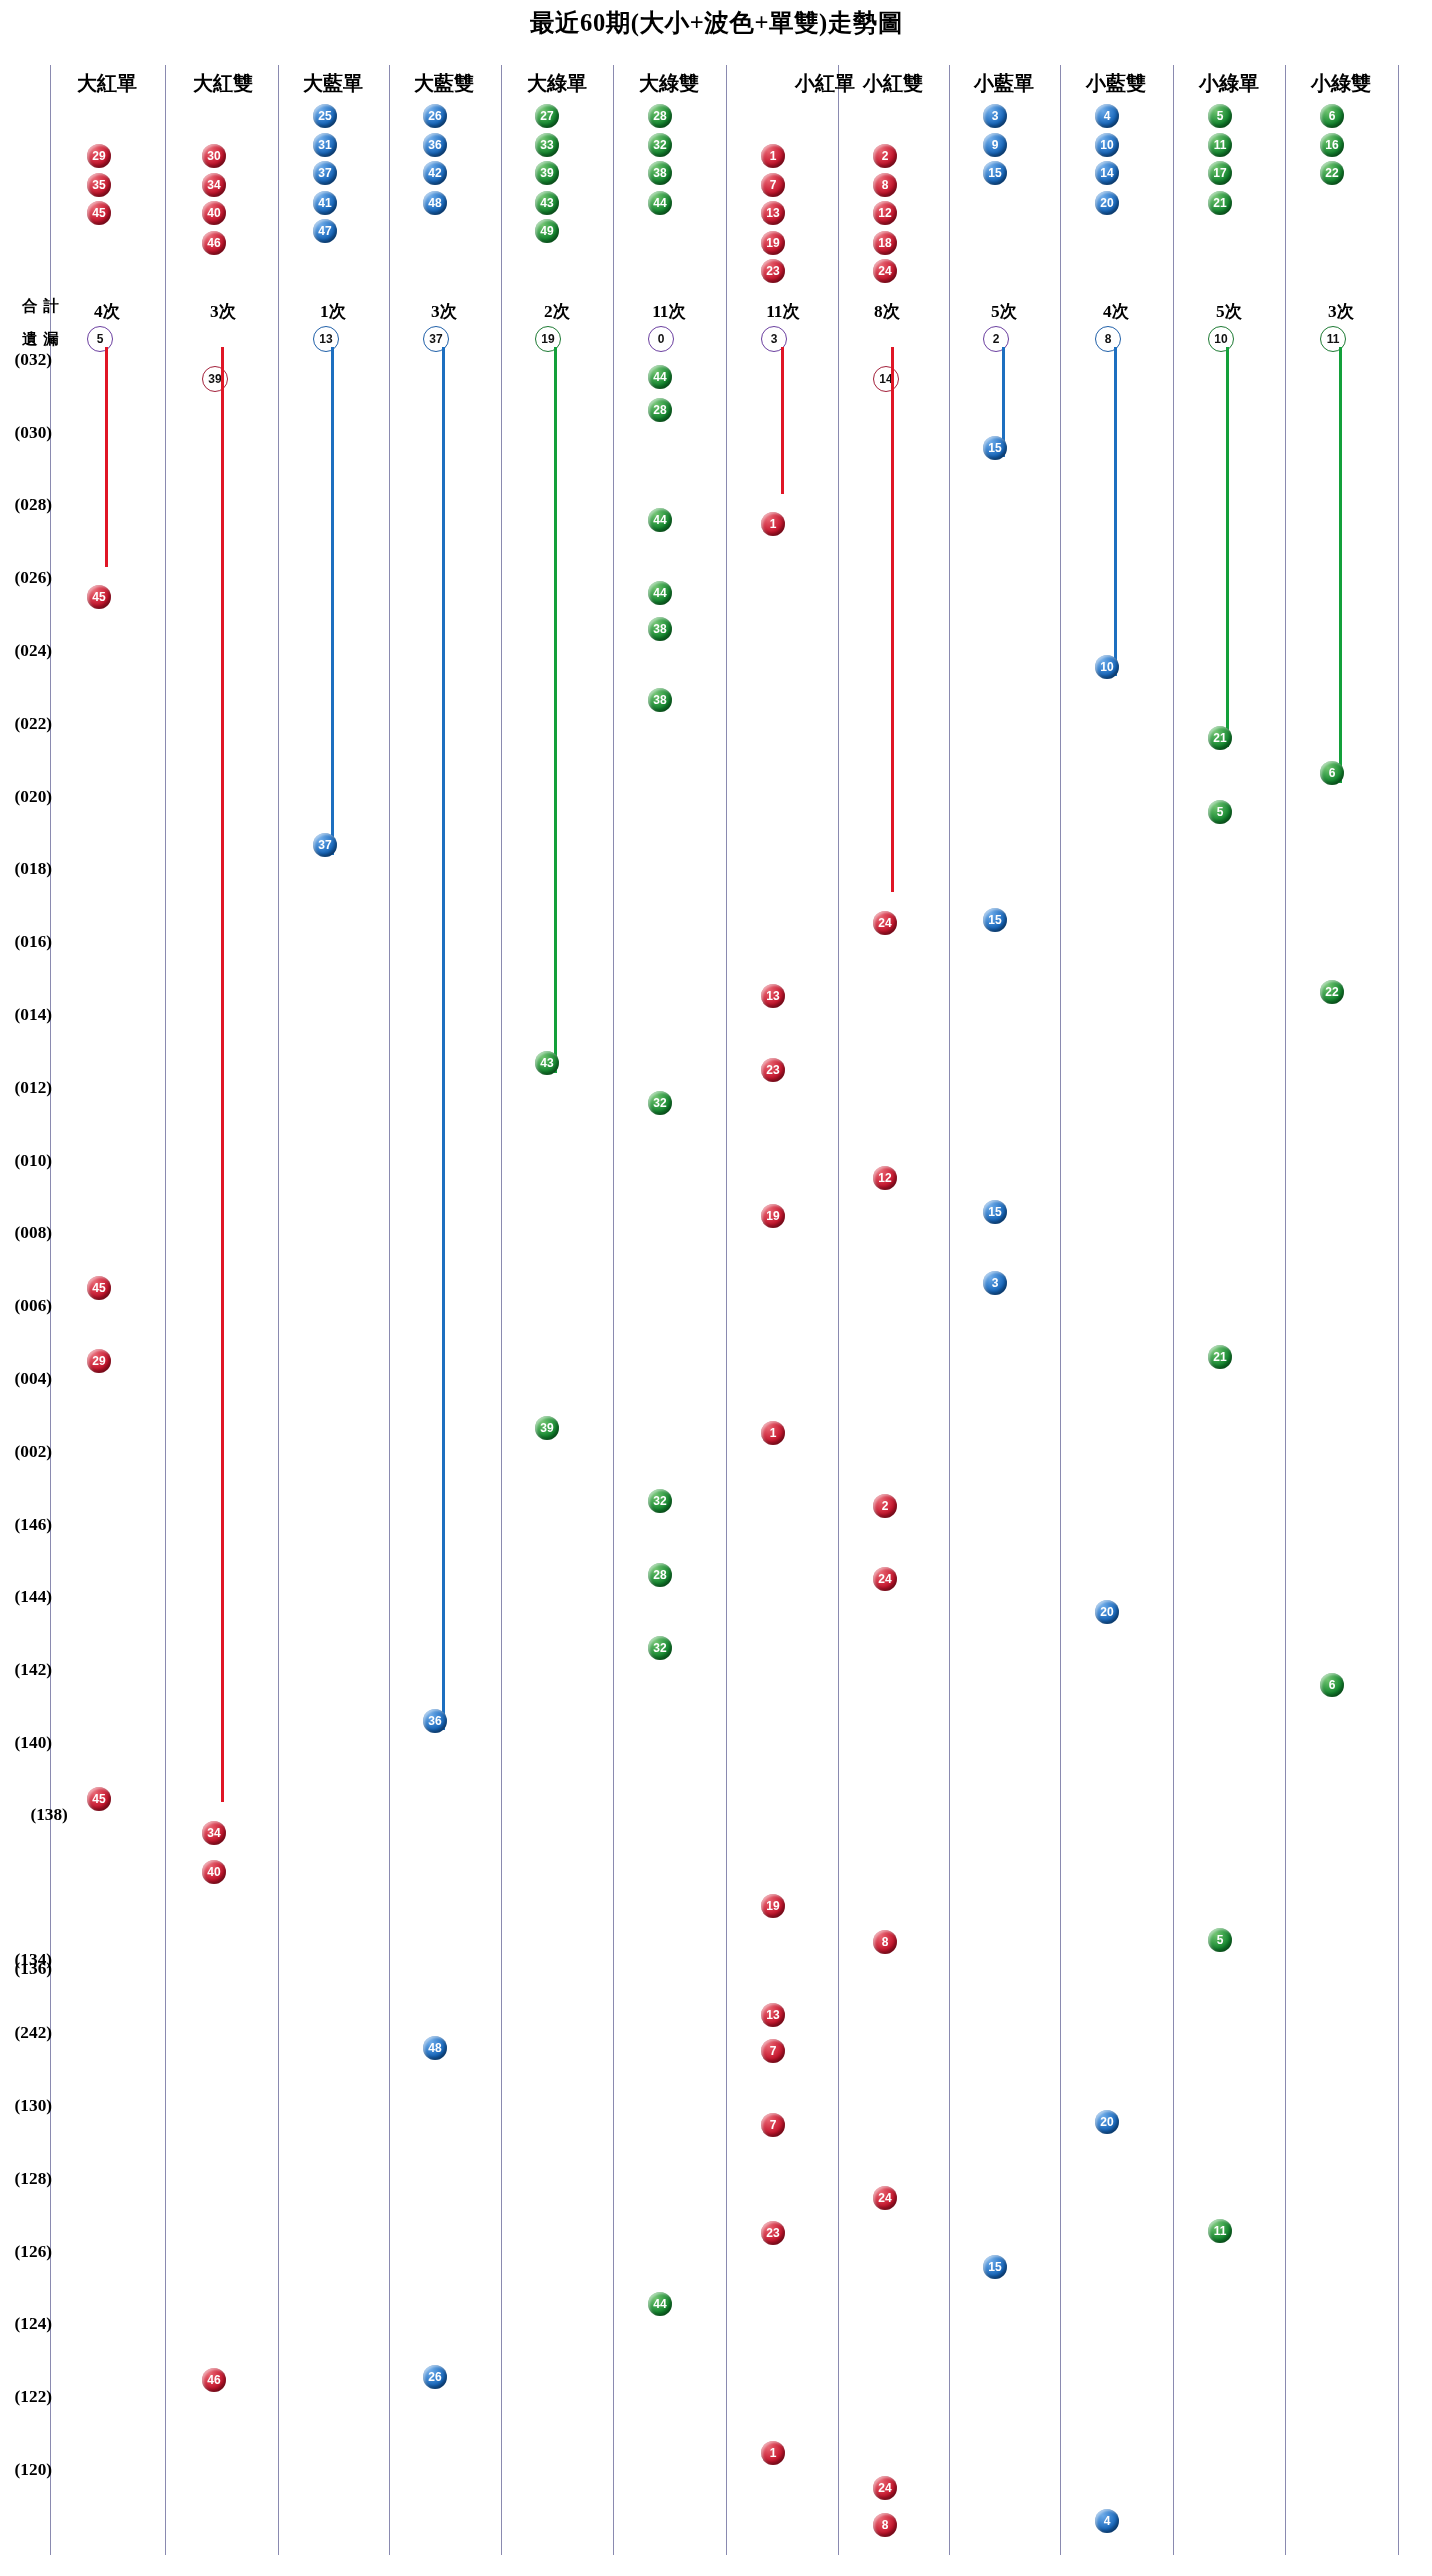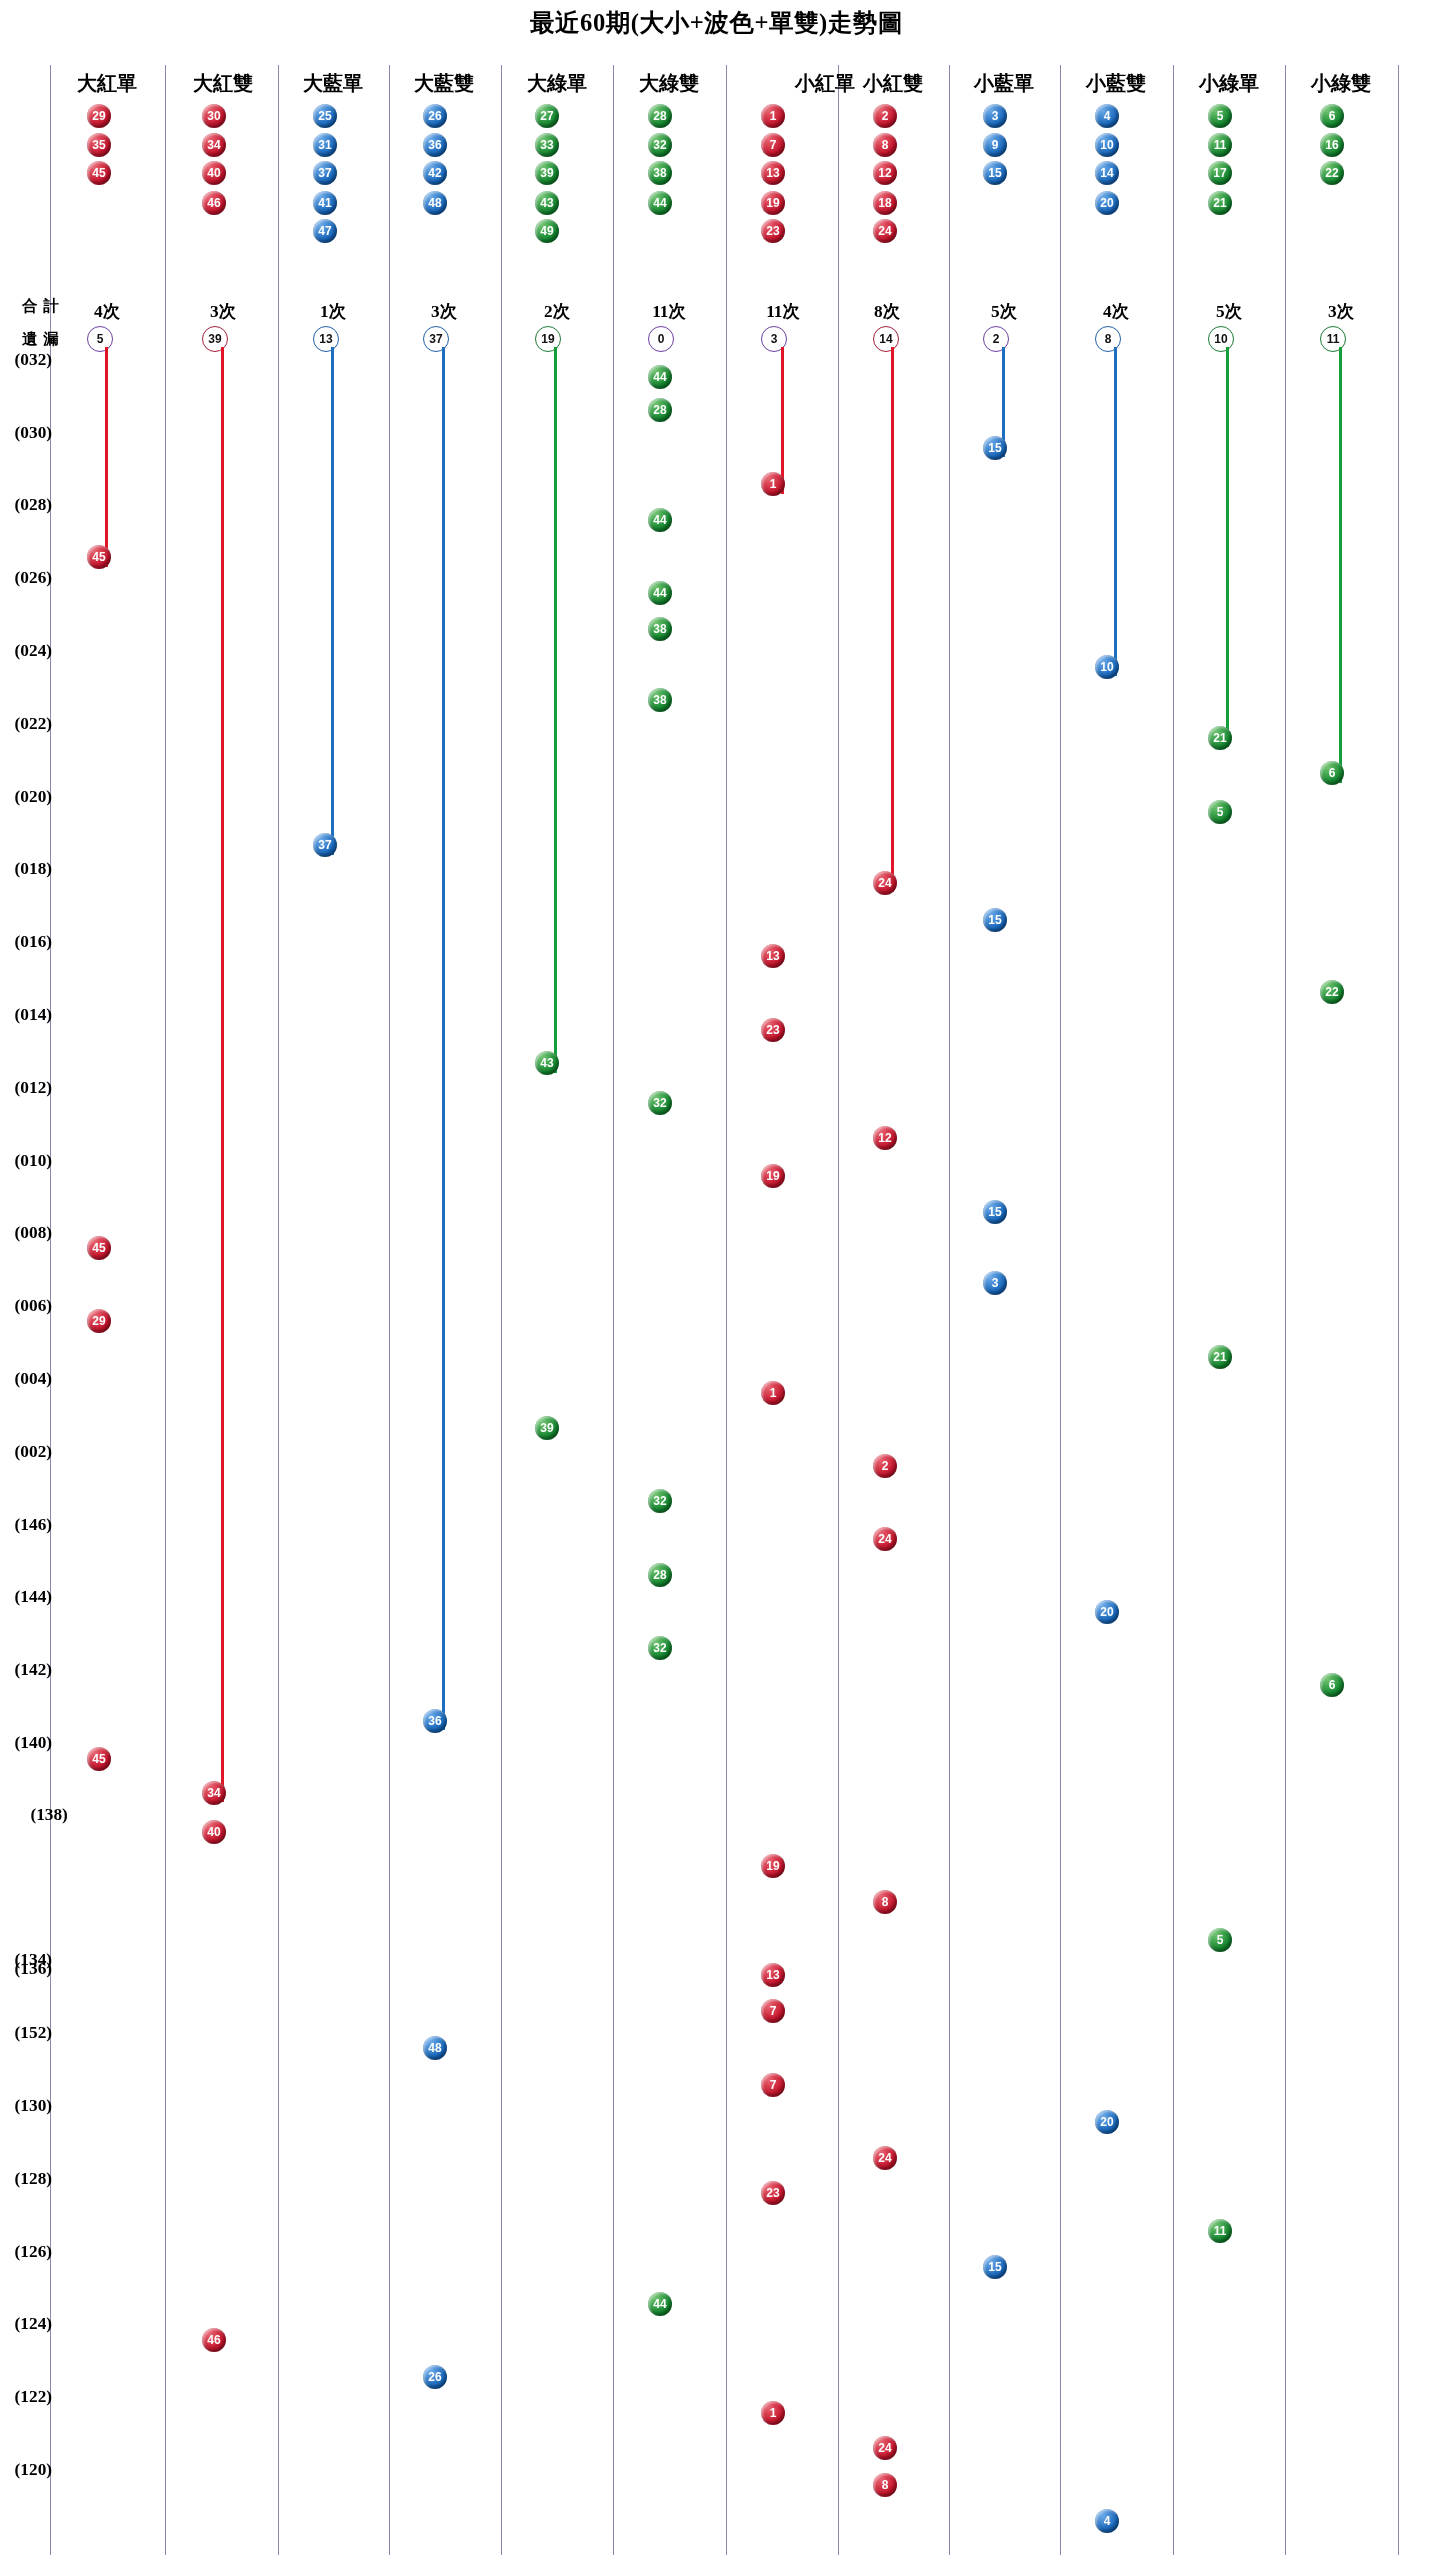--- a/index.html
+++ b/index.html
@@ -46,21 +46,21 @@
     font-size:17.3px;font-weight:bold;
   }
 
   
   .ball{
     position:absolute;width:24px;height:24px;border-radius:50%;
     font-size:12px;font-weight:bold;line-height:24px;text-align:center;
     color:#fff;
     box-shadow:inset -1.8px -2.7px 3.6px rgba(0,0,0,.35), inset 1.8px 1.8px 2.7px rgba(255,255,255,.55);
   }
-  .ball.red{background:radial-gradient(circle at 33% 28%, #e8626f 0%, #c4132b 62%, #8d0f20 100%);}
+  .ball.red{background:radial-gradient(circle at 33% 28%, #e8626f 0%, #c4132b 62%, #8d0f20 100%);margin-top:40px;}
   .ball.blue{background:radial-gradient(circle at 33% 28%, #6aa9e8 0%, #1666bb 62%, #0d4480 100%);}
   .ball.green{background:radial-gradient(circle at 33% 28%, #6fc36f 0%, #12862e 62%, #0b5b20 100%);}
   .ball.hollow{
     background:#ffffff;color:#222;border:1.5px solid #6b3fa0;box-shadow:none;
     font-weight:bold;
   }
   .ball.hollow.red{border-color:#a3203a;color:#111;background:#fff;}
   .ball.hollow.blue{border-color:#1f5fa8;color:#111;background:#fff;}
   .ball.hollow.green{border-color:#1d7a33;color:#111;background:#fff;}
   .ball.hollow.purple{border-color:#6b3fa0;color:#111;background:#fff;}
@@ -193,21 +193,21 @@
       <div class="period" style="top: 1296px;">(006)</div>
       <div class="period" style="top: 1369px;">(004)</div>
       <div class="period" style="top: 1442px;">(002)</div>
       <div class="period" style="top: 1515px;">(146)</div>
       <div class="period" style="top: 1587px;">(144)</div>
       <div class="period" style="top: 1660px;">(142)</div>
       <div class="period" style="top: 1733px;">(140)</div>
       <div class="period" style="top: 1805px; text-align: center;">(138)</div>
       <div class="period" style="top: 1959px;">(136)</div>
       <div class="period" style="top: 1950px;">(134)</div>
-      <div class="period" style="top: 2023px;">(152)</div>
+      <div class="period" style="top: 2023px;">(242)</div>
       <div class="period" style="top: 2096px;">(130)</div>
       <div class="period" style="top: 2169px;">(128)</div>
       <div class="period" style="top: 2242px;">(126)</div>
       <div class="period" style="top: 2314px;">(124)</div>
       <div class="period" style="top: 2387px;">(122)</div>
       <div class="period" style="top: 2460px;">(120)</div>
       <div class="conn red" style="left: 105px; top: 347px; height: 220px;"></div>
       <div class="conn red" style="left: 221px; top: 347px; height: 1455px;"></div>
       <div class="conn blue" style="left: 331px; top: 347px; height: 508px;"></div>
       <div class="conn blue" style="left: 442px; top: 347px; height: 1383px;"></div>

